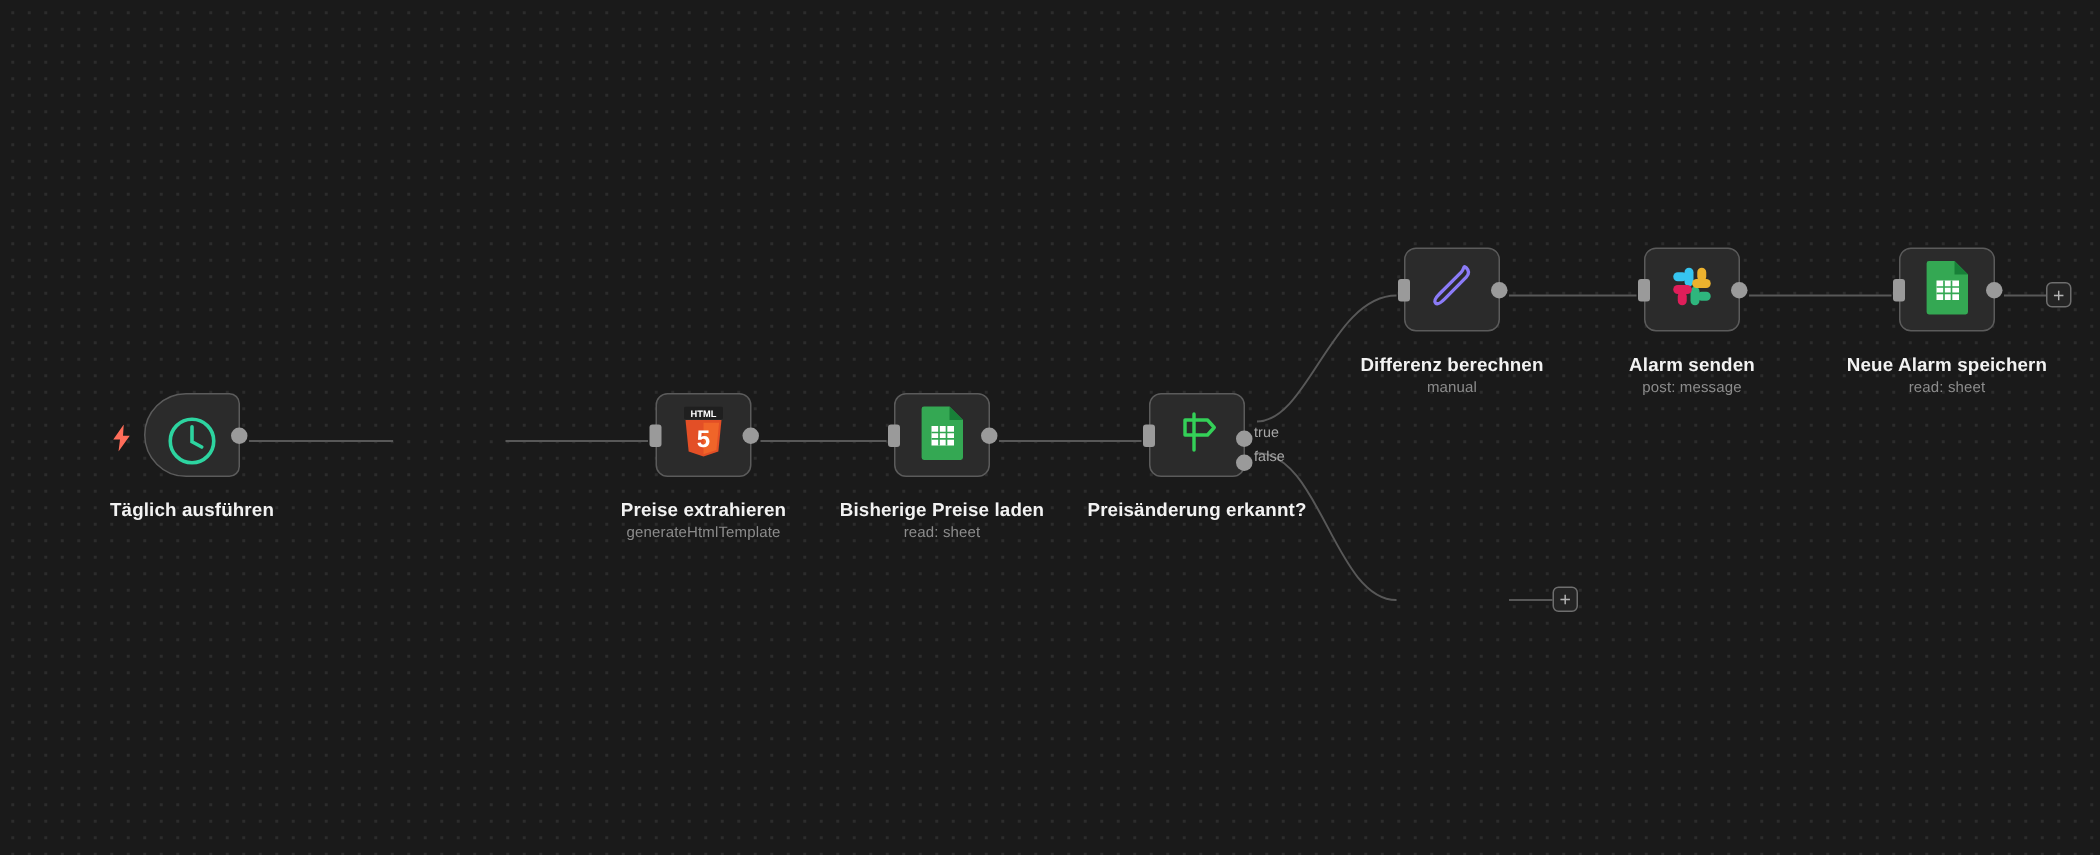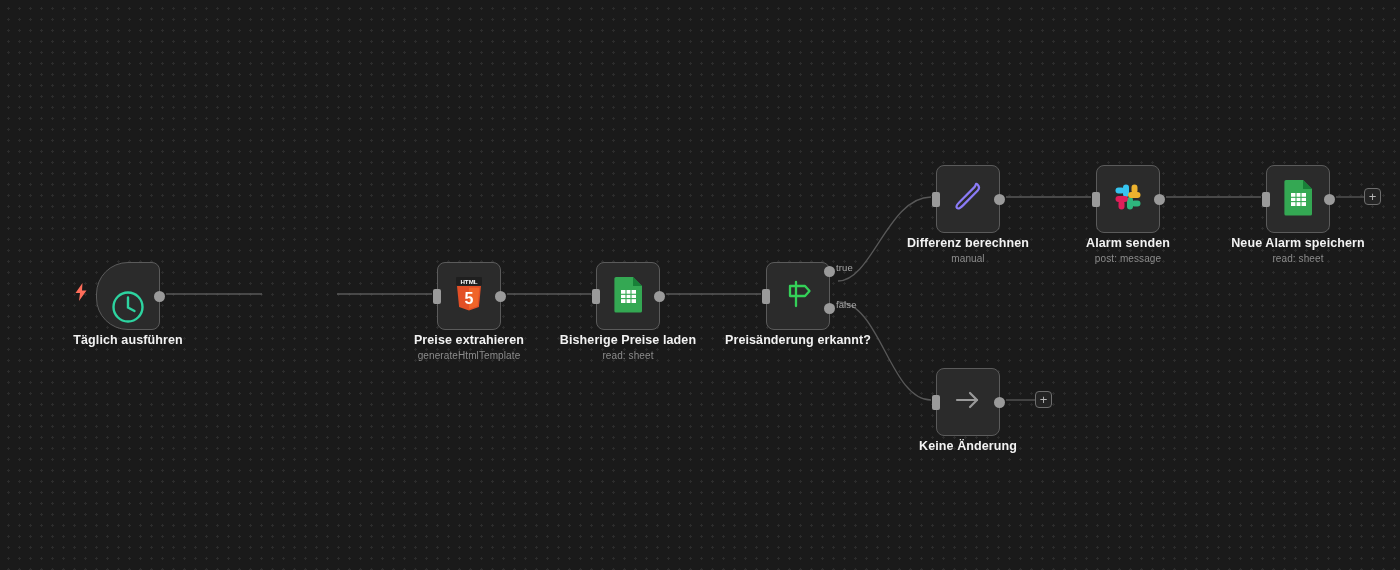--- a/index.html
+++ b/index.html
@@ -27,21 +27,21 @@
     left: 0; top: 0;
     width: 1400px; height: 570px;
     pointer-events: none;
   }
   #edges path { fill: none; stroke: #585858; stroke-width: 1.3; }
 
   
   .node {
     position: absolute;
     width: 64px;
-    height: 68px;
+    height: 56px;
     background: #2b2b2b;
     border: 1px solid #5b5b5b;
     border-radius: 8px;
     display: flex;
     align-items: center;
     justify-content: center;
   }
   .node.trigger {
     border-radius: 32px 8px 8px 32px;
   }
@@ -52,21 +52,21 @@
   .port-out {
     position: absolute;
     width: 11px;
     height: 11px;
     border-radius: 50%;
     background: #9a9a9a;
     right: -6px;
     top: 50%;
     margin-top: -5.5px;
   }
-  .port-out.p-true  { top: 3px;  margin-top: 0; }
+  .port-out.p-true  { top: 24px;  margin-top: 0; }
   .port-out.p-false { top: 40px;  margin-top: 0; }
 
   .port-in {
     position: absolute;
     width: 8px;
     height: 15px;
     border-radius: 2px;
     background: #9a9a9a;
     left: -5px;
     top: 50%;
@@ -286,33 +286,20 @@
         </g>
       </svg>
     </span>
     <div class="port-out"></div>
     <div class="node-caption">
       <div class="node-title">Neue Alarm speichern</div>
       <div class="node-sub">read: sheet</div>
     </div>
   </div>
 
-  <div class="node" style="left:936px; top:368px;">
-    <div class="port-in"></div>
-    <span class="node-icon">
-      <svg width="34" height="30" viewBox="0 0 34 30">
-        <line x1="6" y1="15" x2="26" y2="15" stroke="#9a9a9a" stroke-width="2.2" stroke-linecap="round"></line>
-        <path d="M19 8 L26 15 L19 22" fill="none" stroke="#9a9a9a" stroke-width="2.2" stroke-linecap="round" stroke-linejoin="round"></path>
-      </svg>
-    </span>
-    <div class="port-out"></div>
-    <div class="node-caption">
-      <div class="node-title">Keine Änderung</div>
-    </div>
-  </div>
 
   <div class="plus-btn" style="left:1364px; top:188px;">
     <span>+</span>
   </div>
   <div class="plus-btn" style="left:1035px; top:391px;">
     <span>+</span>
   </div>
 
 </div>
 

